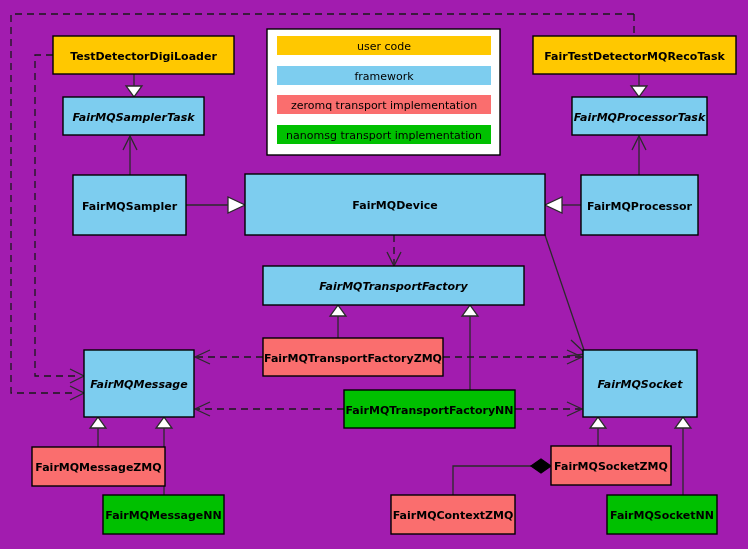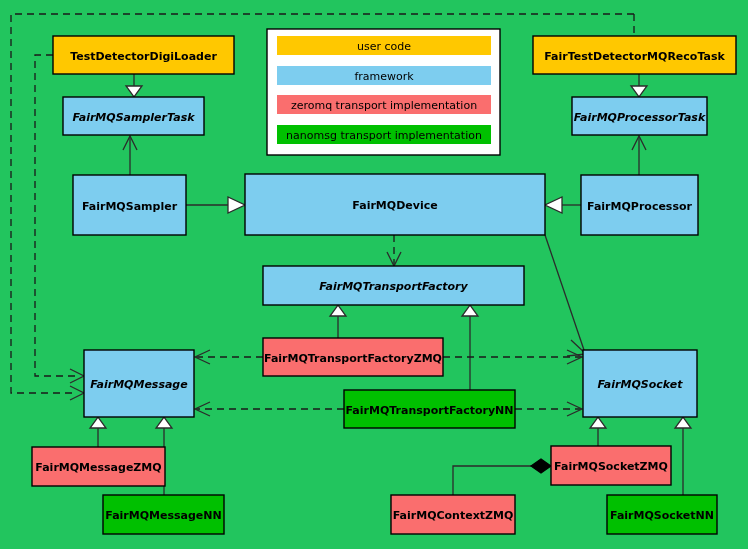--- a/index.html
+++ b/index.html
@@ -1,17 +1,17 @@
 <!DOCTYPE html>
 <html><head>
 <meta charset="utf-8">
 <style>
   html,body{margin:0;padding:0;background:#ffffff;}
   body{font-family:"DejaVu Sans","Liberation Sans",sans-serif;}
-  #stage{position:relative;width:748px;height:549px;background:#22c55e;overflow:hidden;}
+  #stage{position:relative;width:748px;height:549px;background:#a21caf;overflow:hidden;}
   svg{display:block;}
   .box-label{font-weight:bold;font-size:11px;fill:#000000;}
   .box-label.italic{font-style:italic;}
   .legend-label{font-size:11px;fill:#000000;font-weight:normal;}
   .edge{stroke:#2b2b2b;stroke-width:1.3;fill:none;}
   .edge-dashed{stroke:#1a1a1a;stroke-width:1.3;fill:none;stroke-dasharray:7 5;}
   .frame-dashed{stroke:#1a1a1a;stroke-width:1.3;fill:none;stroke-dasharray:7 5;}
   .nodebox{stroke:#000000;stroke-width:1.4;}
   .legendframe{fill:#ffffff;stroke:#000000;stroke-width:1.4;}
   .openarrow{fill:#ffffff;stroke:#2b2b2b;stroke-width:1.3;stroke-linejoin:miter;}

